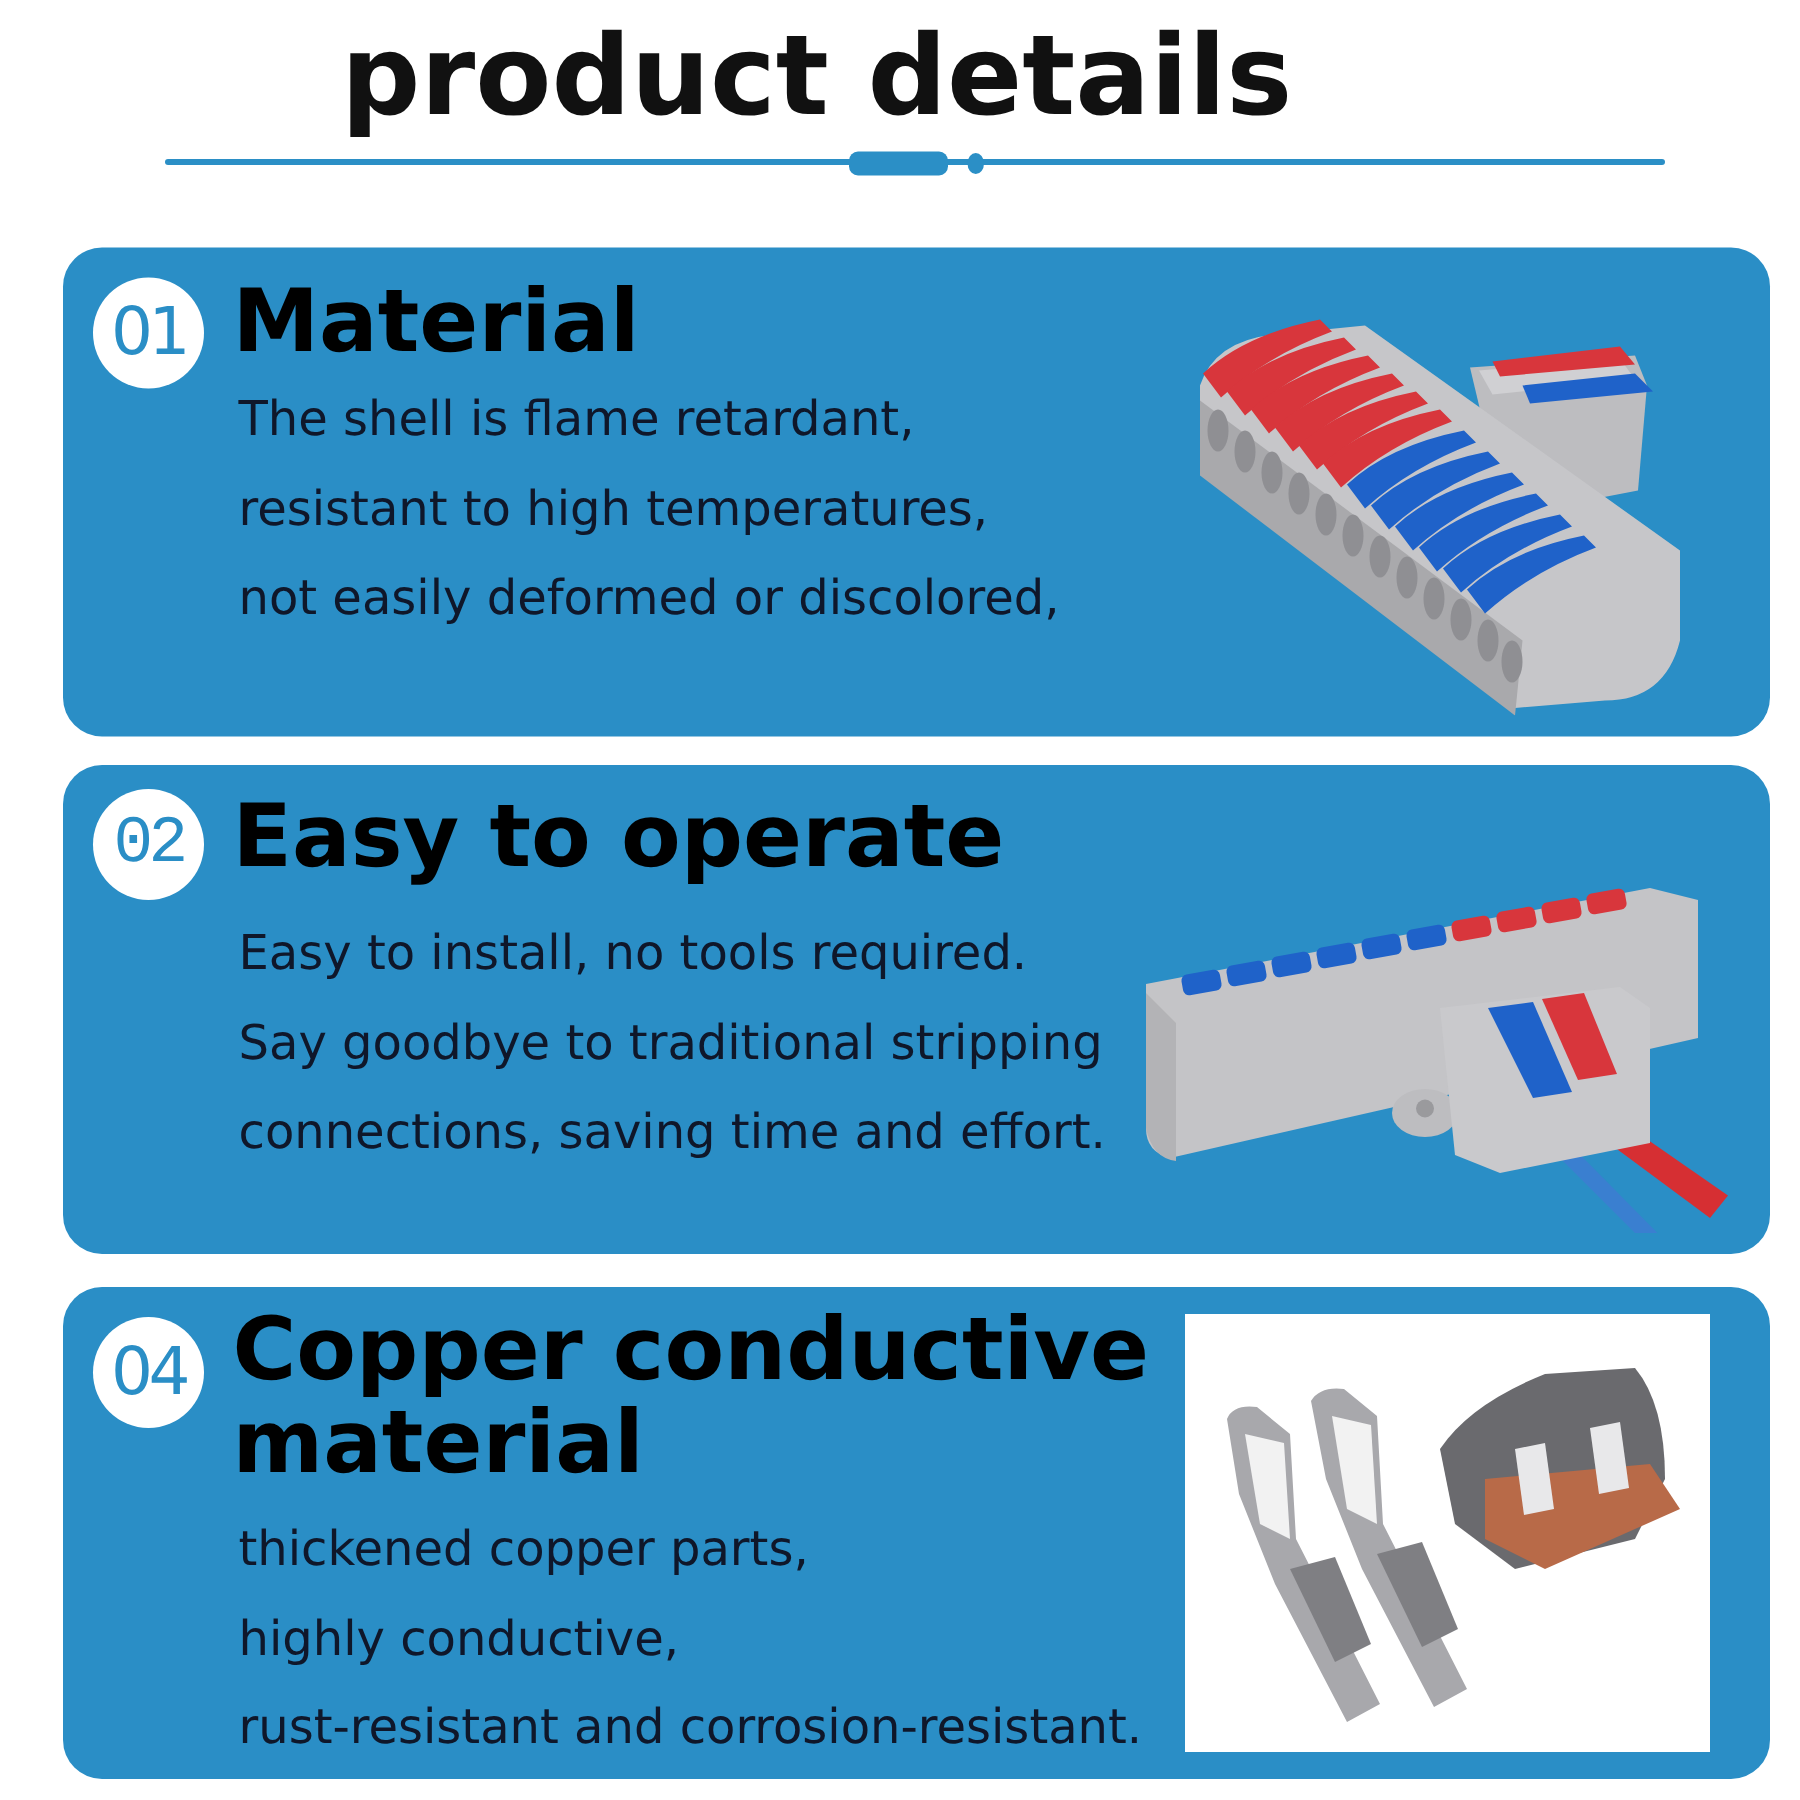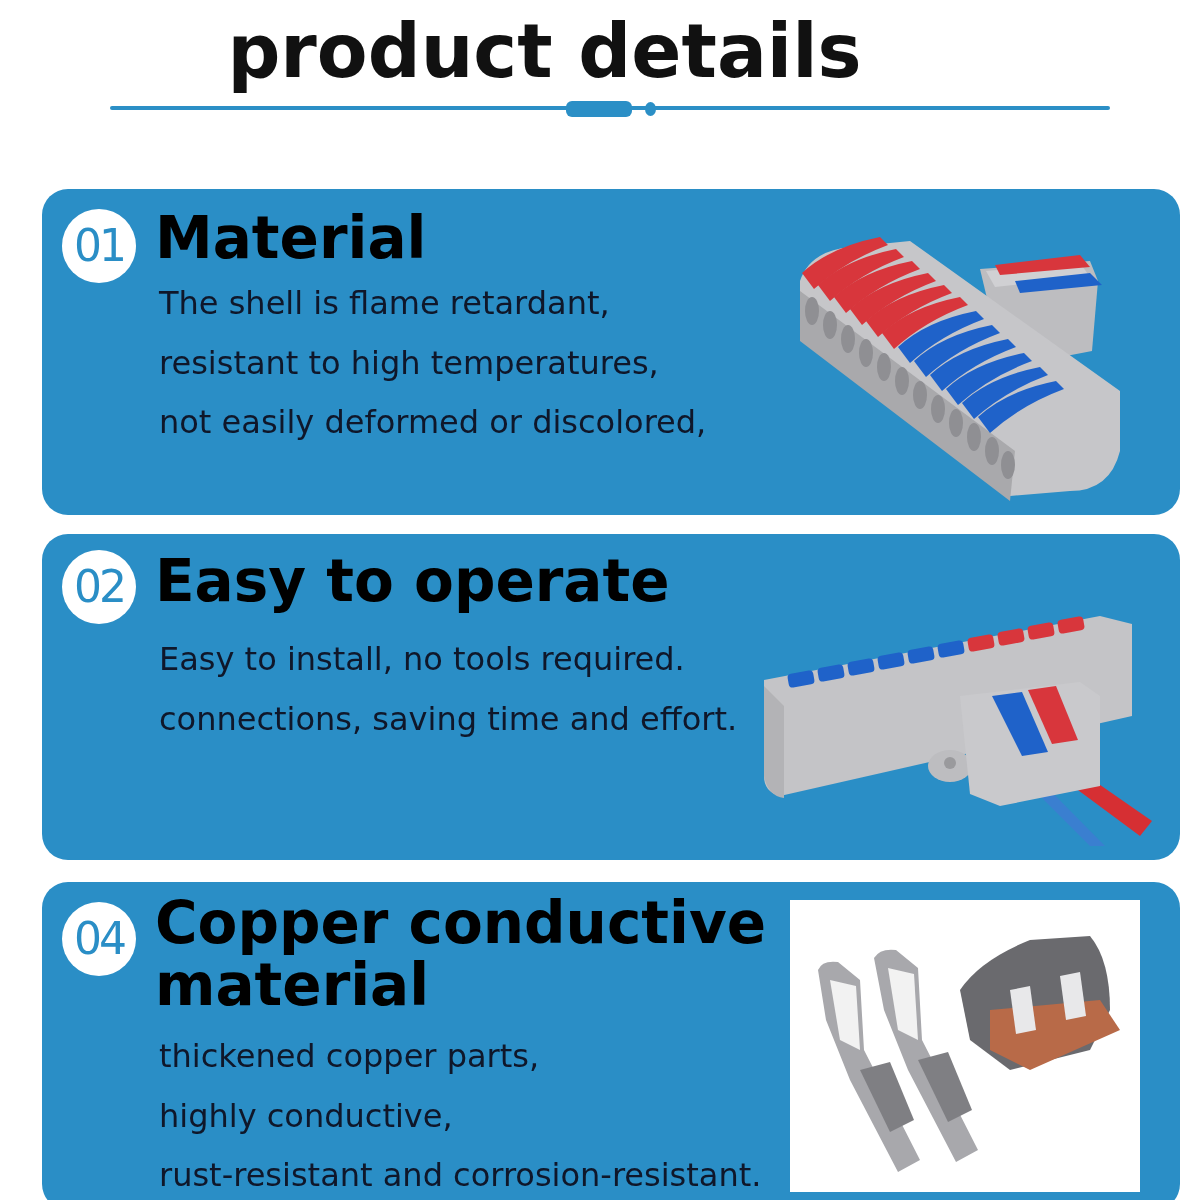--- a/index.html
+++ b/index.html
@@ -19,34 +19,34 @@
     position: absolute; left: 566px; top: 101px; width: 66px; height: 16px;
     background: #2b8fc6; border-radius: 6px;
   }
   .title-rule-dot {
     position: absolute; left: 645px; top: 102px; width: 11px; height: 14px;
     background: #2b8fc6; border-radius: 50%;
   }
 
   .card {
     position: absolute; left: 42px; width: 1138px;
-    background: #2a8ec6; border-radius: 26px; margin-top: 24px;
+    background: #2a8ec6; border-radius: 26px;
   }
   .card-1 { top: 165px; height: 326px; }
   .card-2 { top: 510px; height: 326px; }
   .card-3 { top: 858px; height: 328px; }
 
   .num-badge {
     position: absolute; left: 20px; width: 74px; height: 74px;
     background: #ffffff; border-radius: 50%;
     color: #2a8ec6; font-size: 44px; line-height: 74px; text-align: center;
     letter-spacing: -3px; font-family: "DejaVu Sans", sans-serif;
   }
   .card-1 .num-badge { top: 20px; }
-  .card-2 .num-badge { top: 16px; }
+  .card-2 .num-badge { top: 16px; font-family: Liberation Mono, monospace; }
   .card-3 .num-badge { top: 20px; }
 
   .card-title {
     position: absolute; left: 113px; color: #000000;
     font-size: 58px; line-height: 62px; font-family: "DejaVu Sans", sans-serif;
   }
   .card-1 .card-title { top: 18px; }
   .card-2 .card-title { top: 16px; }
   .card-3 .card-title { top: 10px; line-height: 62px; width: 620px; }
 
@@ -126,20 +126,21 @@
       </g>
     </svg>
   </div>
 </section>
 
 <section class="card card-2">
   <div class="num-badge">02</div>
   <h2 class="card-title">Easy to operate</h2>
   <div class="card-body">
     <span class="line">Easy to install, no tools required.</span>
+    <span class="line">Say goodbye to traditional stripping</span>
     <span class="line">connections, saving time and effort.</span>
   </div>
   <div class="product-img img-2">
     <svg width="400" height="230" viewBox="0 0 400 230">
 
       <path d="M250 150 L330 230 L345 230 L262 146 Z" fill="#3a7fd0"></path>
       <path d="M272 140 L380 220 L392 205 L284 130 Z" fill="#d62f33"></path>
 
       <path d="M4 64 L340 0 L372 8 L372 100 L20 180 Q4 176 4 160 Z" fill="#c4c4c7"></path>
       <path d="M4 70 L4 160 Q8 180 24 182 L24 90 Z" fill="#b3b3b6"></path>

